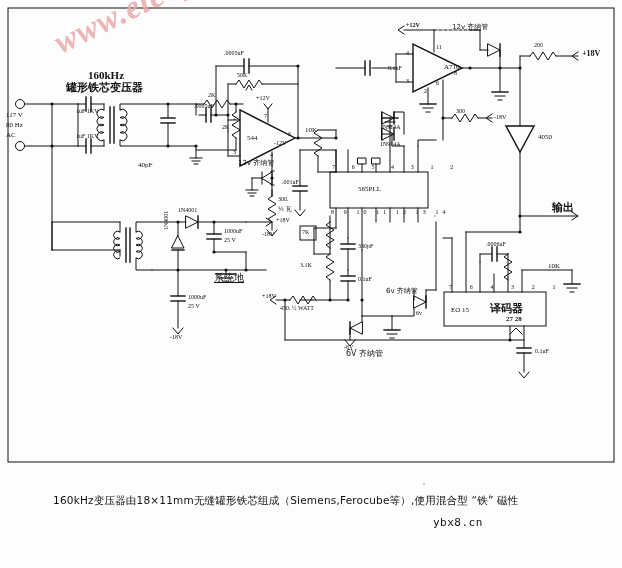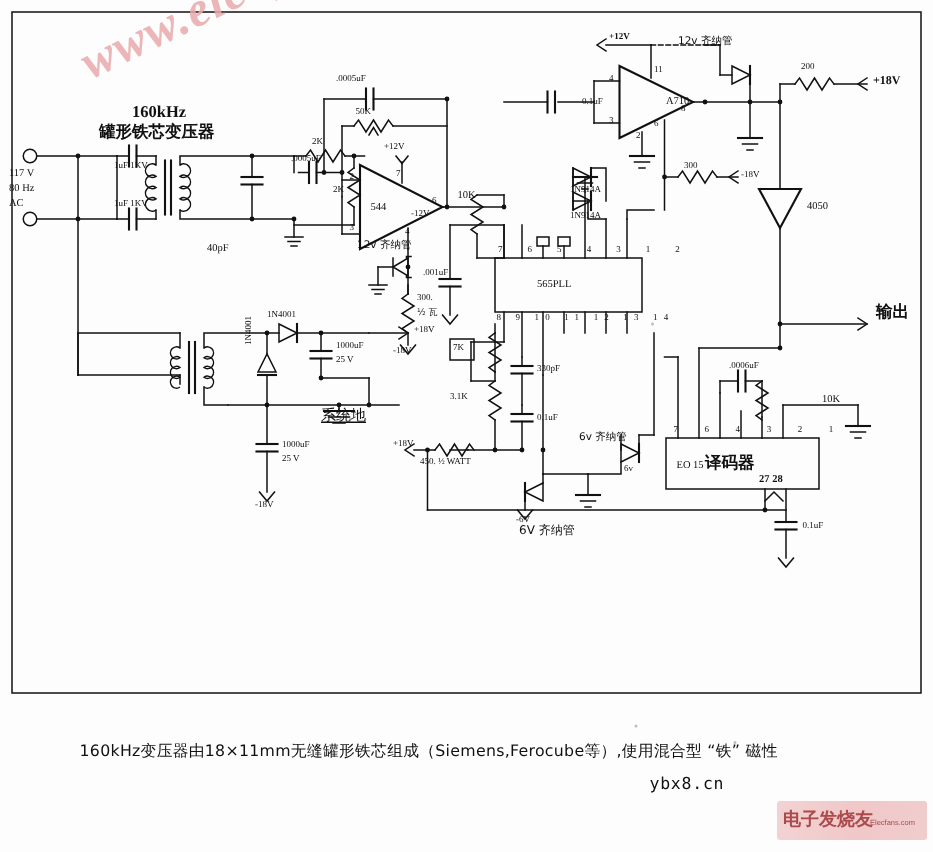--- a/index.html
+++ b/index.html
@@ -501,38 +501,34 @@
   <div class="lbl t6 bold" style="left:406px;top:22px;">+12V</div>
   <div class="lbl t7 cjk" style="left:452px;top:24px;">12v 齐纳管</div>
   <div class="lbl t6" style="left:534px;top:42px;">200</div>
   <div class="lbl t8 bold" style="left:582px;top:50px;">+18V</div>
   <div class="lbl t6" style="left:456px;top:108px;">300</div>
   <div class="lbl t6" style="left:494px;top:114px;">-18V</div>
   <div class="lbl t6" style="left:380px;top:124px;">1N914A</div>
   <div class="lbl t6" style="left:380px;top:141px;">1N914A</div>
 
   <div class="lbl t7" style="left:538px;top:134px;">4050</div>
-  <div class="lbl t11 bold cjk" style="left:552px;top:202px;margin-left:32px;">输出</div>
+  <div class="lbl t11 bold cjk" style="left:552px;top:202px;">输出</div>
 
   <div class="lbl t6" style="left:486px;top:241px;">.0006uF</div>
   <div class="lbl t7" style="left:548px;top:263px;">10K</div>
   <div class="lbl t7" style="left:451px;top:307px;">EO   15</div>
-  <div class="lbl t11 bold cjk" style="left:470px;top:303px;text-align:right;">译码器</div>
+  <div class="lbl t11 bold cjk" style="left:490px;top:303px;text-align:right;">译码器</div>
   <div class="lbl t6" style="left:449px;top:284px;letter-spacing:8.1px;">7   6   4   3   2   1</div>
   <div class="lbl t7" style="left:506px;top:316px;font-weight:bold;">27 28</div>
   <div class="lbl t6" style="left:535px;top:348px;">0.1uF</div>
 
   <div class="wm" id="wm-diag">www.elecfans.com</div>
   <div class="dot" style="left:423px;top:483px;"></div>
   <div class="dot" style="left:489px;top:494px;"></div>
   <div class="dot" style="left:434px;top:215px;"></div>
 
   <div id="caption">
     <div class="cap-line" id="cap1">160kHz变压器由18×11mm无缝罐形铁芯组成（Siemens,Ferocube等）,使用混合型 “铁” 磁性</div>
     <div class="cap-line" id="capsite">ybx8.cn</div>
   </div>
 
-  <div class="wm" id="wm-corner">
-    <span class="cn">电子发烧友</span>
-    <span class="en">Elecfans.com</span>
-  </div>
 
 </div>
 
 </body></html>

